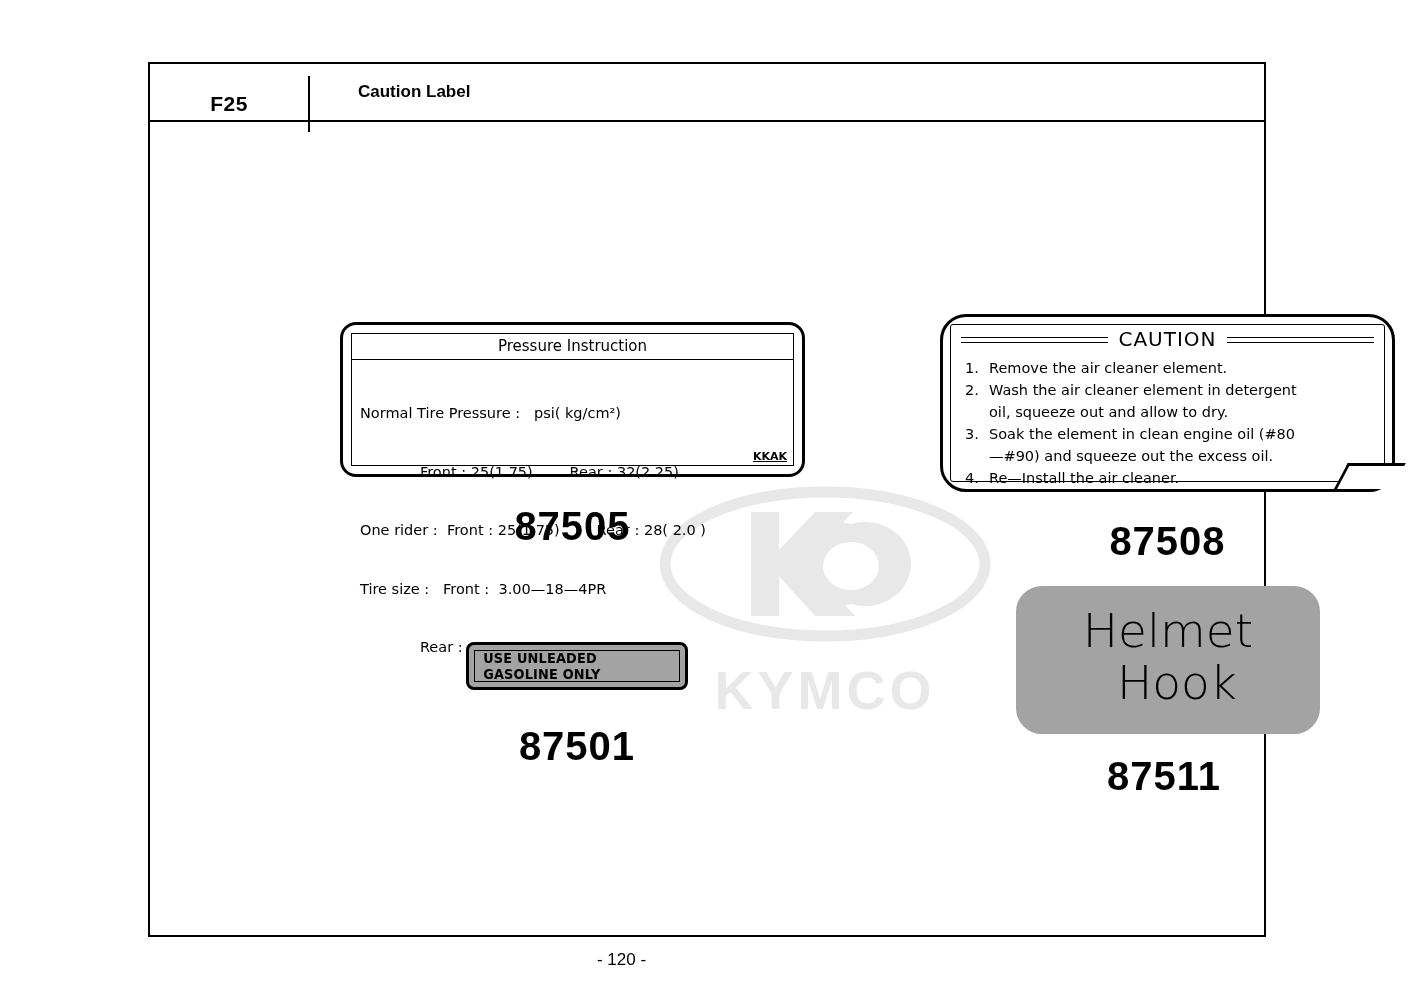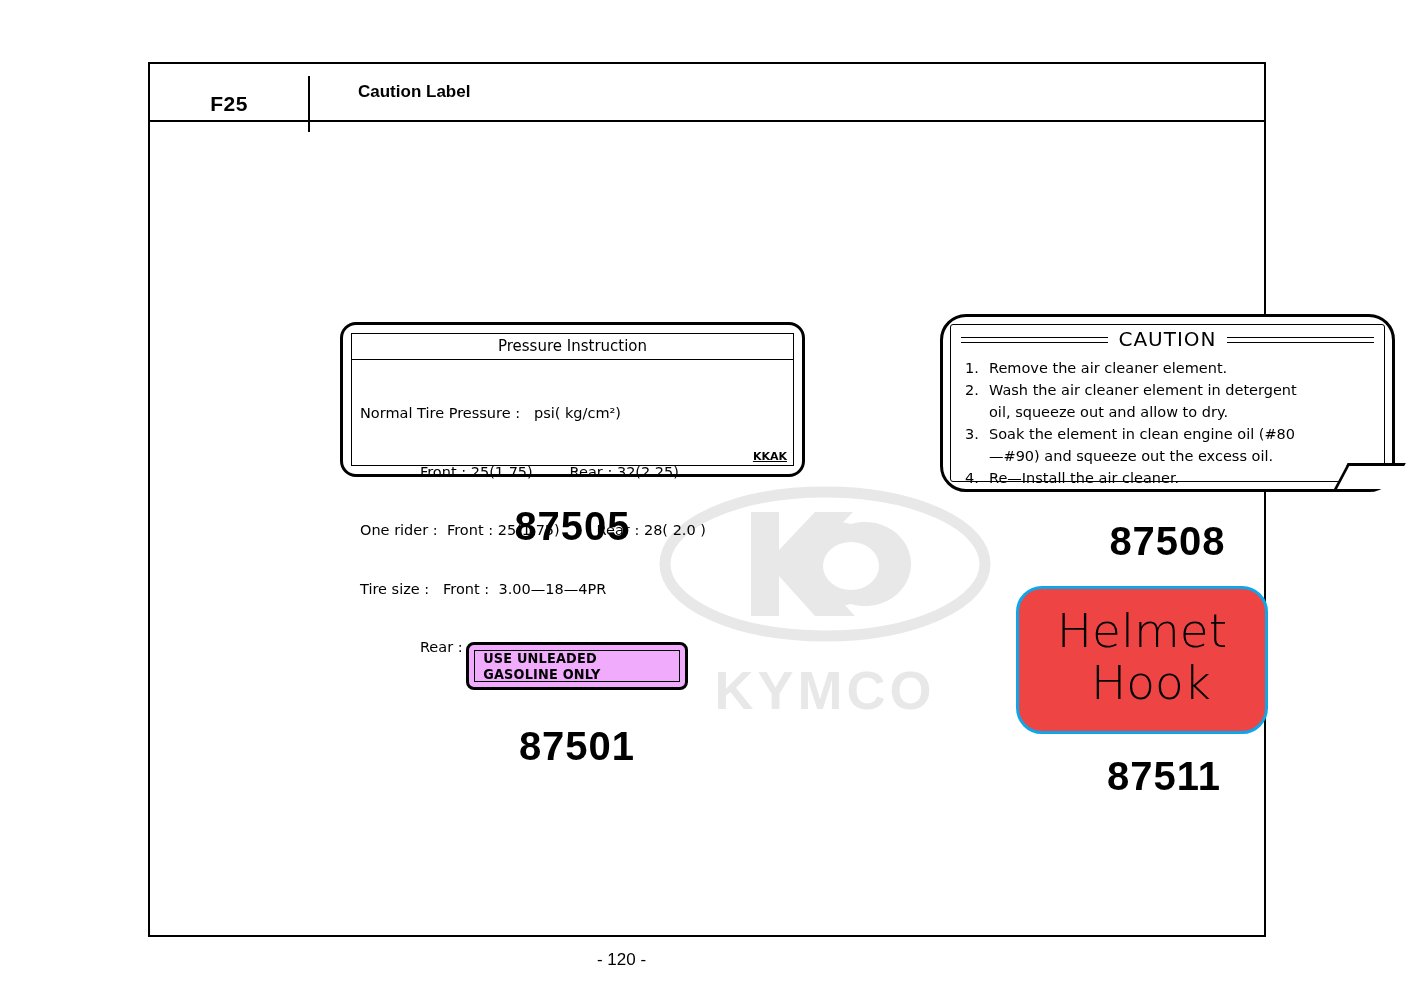--- a/index.html
+++ b/index.html
@@ -241,21 +241,21 @@
   }
 
   
   #label-87501 {
     left: 316px;
     top: 578px;
     width: 222px;
     height: 48px;
     border: 3px solid #000;
     border-radius: 8px;
-    background: #f0abfc;
+    background: #a3a3a3;
   }
   #label-87501 .inner-box {
     position: absolute;
     left: 5px;
     top: 5px;
     right: 5px;
     bottom: 5px;
     border: 1.5px solid #000;
     box-sizing: border-box;
     display: flex;
@@ -267,25 +267,25 @@
     font-weight: bold;
     letter-spacing: 0.2px;
     transform: scaleX(0.92);
     font-family: "DejaVu Sans", sans-serif;
   }
 
   
   #label-87511 {
     left: 866px;
     top: 522px;
-    width: 252px;
+    width: 304px;
     height: 148px;
-    border: 3px solid #0ea5e9;
+    border: 3px solid #a3a3a3;
     border-radius: 26px;
-    background: #ef4444;
+    background: #a3a3a3;
   }
   #label-87511 .hh {
     position: absolute;
     left: 0;
     top: 14px;
     width: 100%;
     text-align: center;
     font-size: 47px;
     line-height: 56px;
     font-family: "DejaVu Sans", sans-serif;

